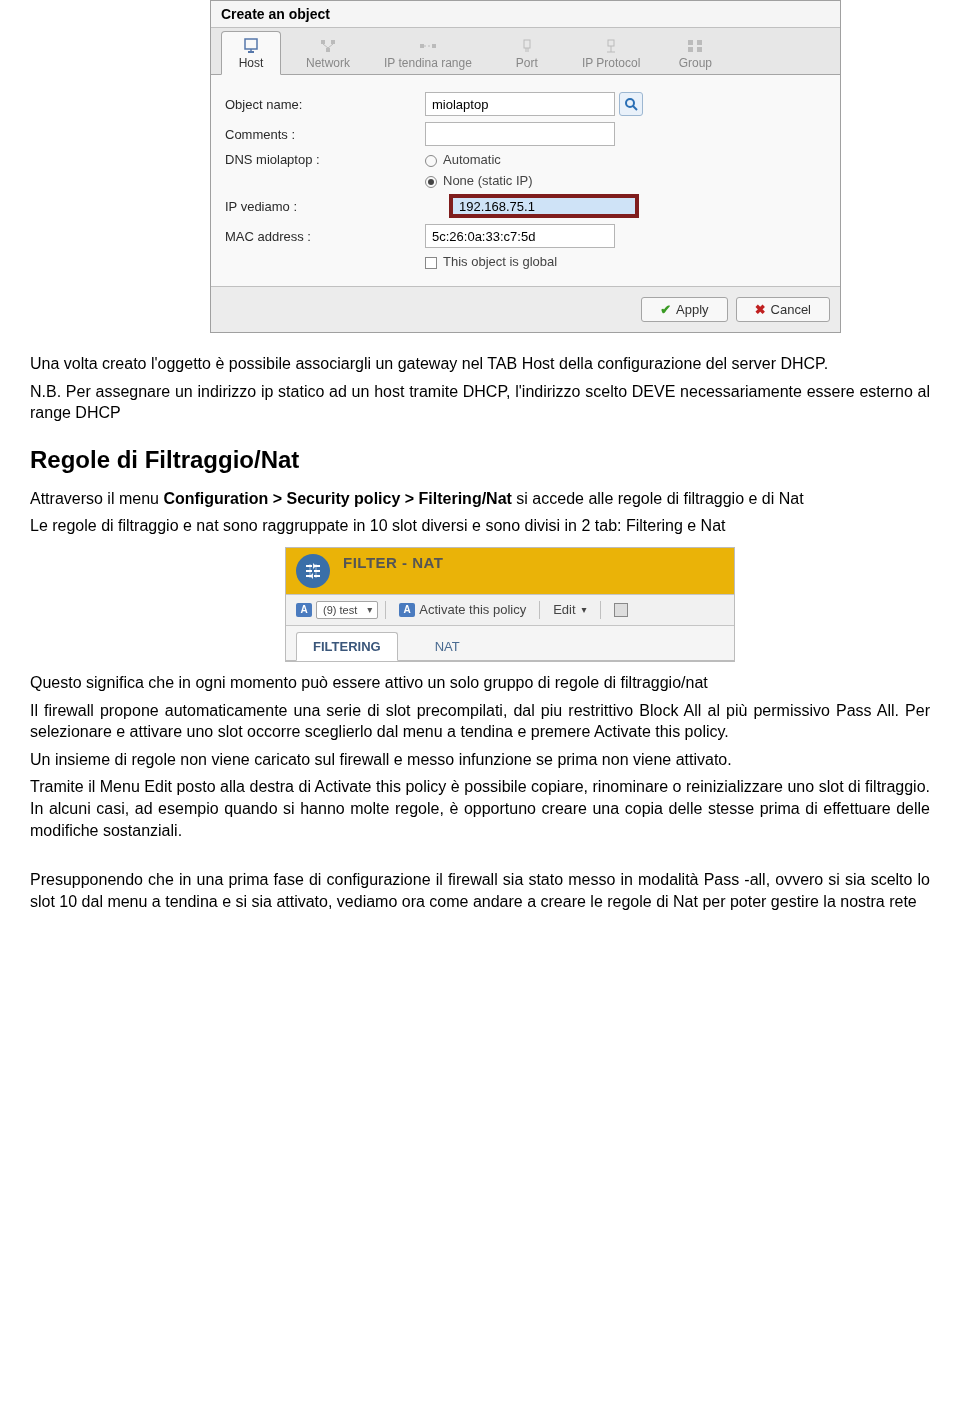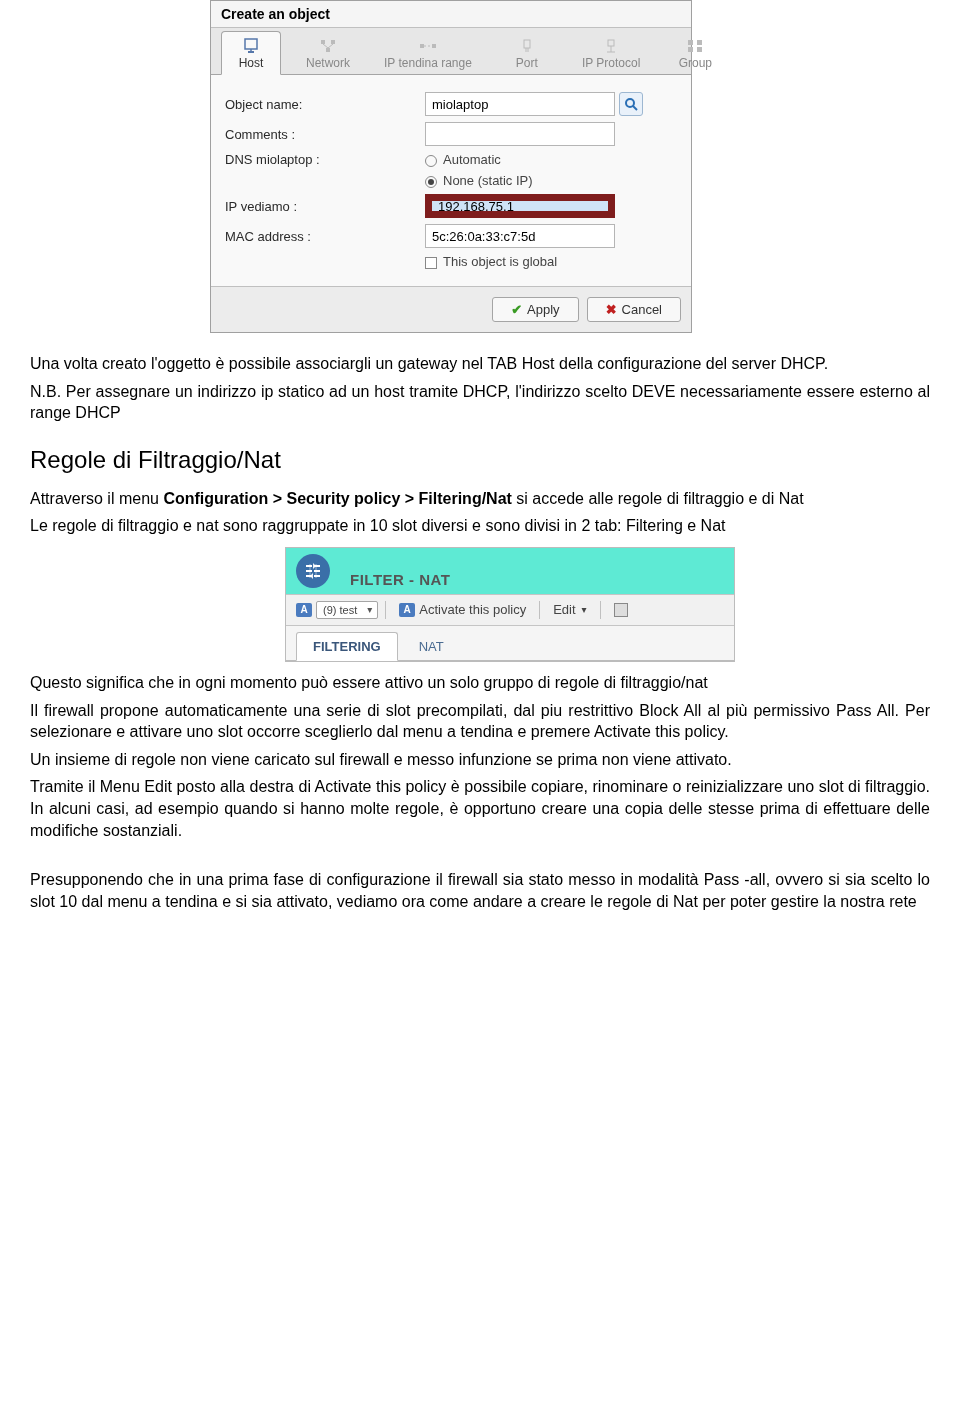--- a/index.html
+++ b/index.html
@@ -7,21 +7,21 @@
     width: 960px;
     font-family: Arial, Helvetica, sans-serif;
     font-size: 16px;
     background: #fff;
     color: #000;
   }
   .page { padding: 0 30px 30px 30px; }
 
   
   .dialog1 {
-    width: 482px;
+    width: 631px;
     margin: 0 0 20px 180px;
     border: 1px solid #a0a0a0;
     background: #ef4444;
   }
   .dialog1-title {
     background: #f5f5f5;
     padding: 5px 10px;
     font-weight: bold;
     font-size: 14px;
     border-bottom: 1px solid #c0c0c0;
@@ -72,21 +72,21 @@
     color: #2a2a2a;
   }
   .form-input {
     width: 190px;
     height: 24px;
     border: 1px solid #b5b5b5;
     padding: 2px 6px;
     font-size: 13px;
     background: #fff;
   }
-  .form-input.highlight { background: #cfe3f7; border: 7px solid #7f1d1d; }
+  .form-input.highlight { background: #cfe3f7; border: 4px solid #7f1d1d; margin-left: 24px; }
   .search-btn {
     width: 24px; height: 24px;
     border: 1px solid #9db7d1;
     background: #e9f1fa;
     margin-left: 4px;
     border-radius: 3px;
     display:flex; align-items:center; justify-content:center;
   }
   .radio-row { display:flex; align-items:flex-end; gap:6px; font-size:13px; color:#444; }
   .radio-dot {
@@ -109,34 +109,34 @@
     font-size:13px;
     border-radius:3px;
     display:flex; align-items:center; gap:5px;
     color:#333;
   }
   .check-ic { color:#3a9b24; font-weight:bold; }
   .x-ic { color:#c02020; font-weight:bold; }
 
   
   .para { margin: 6px 0; line-height: 1.35; text-align: justify;}
-  .h2 { font-size: 24px; margin: 22px 0 14px 0; font-weight: normal; }
+  .h2 { font-size: 24px; margin: 22px 0 14px 0; font-weight: bold; }
   b { font-weight: bold; }
 
   
   .panel2 {
     width: 450px;
     margin: 10px 0 10px 255px;
     border: 1px solid #bcbcbc;
     background: #f5f5f5;
   }
   .panel2-header {
-    display:flex; align-items:flex-end; gap:20px;
+    display:flex; align-items:flex-start; gap:13px;
     padding:6px 10px;
-    background:#5eead4;
+    background:#eab308;
     border-bottom:1px solid #c5c5c5;
   }
   .filtnat-icon {
     width:34px; height:34px; border-radius:50%;
     background:#3a6fa8;
     display:flex; align-items:center; justify-content:center;
     color:#fff; font-weight:bold;
   }
   .panel2-title { font-size:15px; font-weight:bold; color:#555; letter-spacing:0.5px; }
   .panel2-toolbar {
@@ -158,21 +158,21 @@
     border-radius:2px;
   }
   .mini-select::after { content:"▾"; position:absolute; right:5px; font-size:10px; color:#555; }
   .toolbar-item { display:flex; align-items:center; gap:4px; padding:0 6px; }
   .sep { width:1px; height:18px; background:#c0c0c0; margin:0 3px; }
   .panel2-tabs {
     display:flex;
     padding:6px 10px 0 10px;
     border-bottom:1px solid #bcbcbc;
     background:#f5f5f5;
-    gap:4px;
+    gap:20px;
   }
   .p2tab {
     padding:6px 16px;
     font-size:13px;
     color:#4a6b91;
     border:1px solid transparent;
     border-bottom:none;
   }
   .p2tab.active {
     background:#fff;

